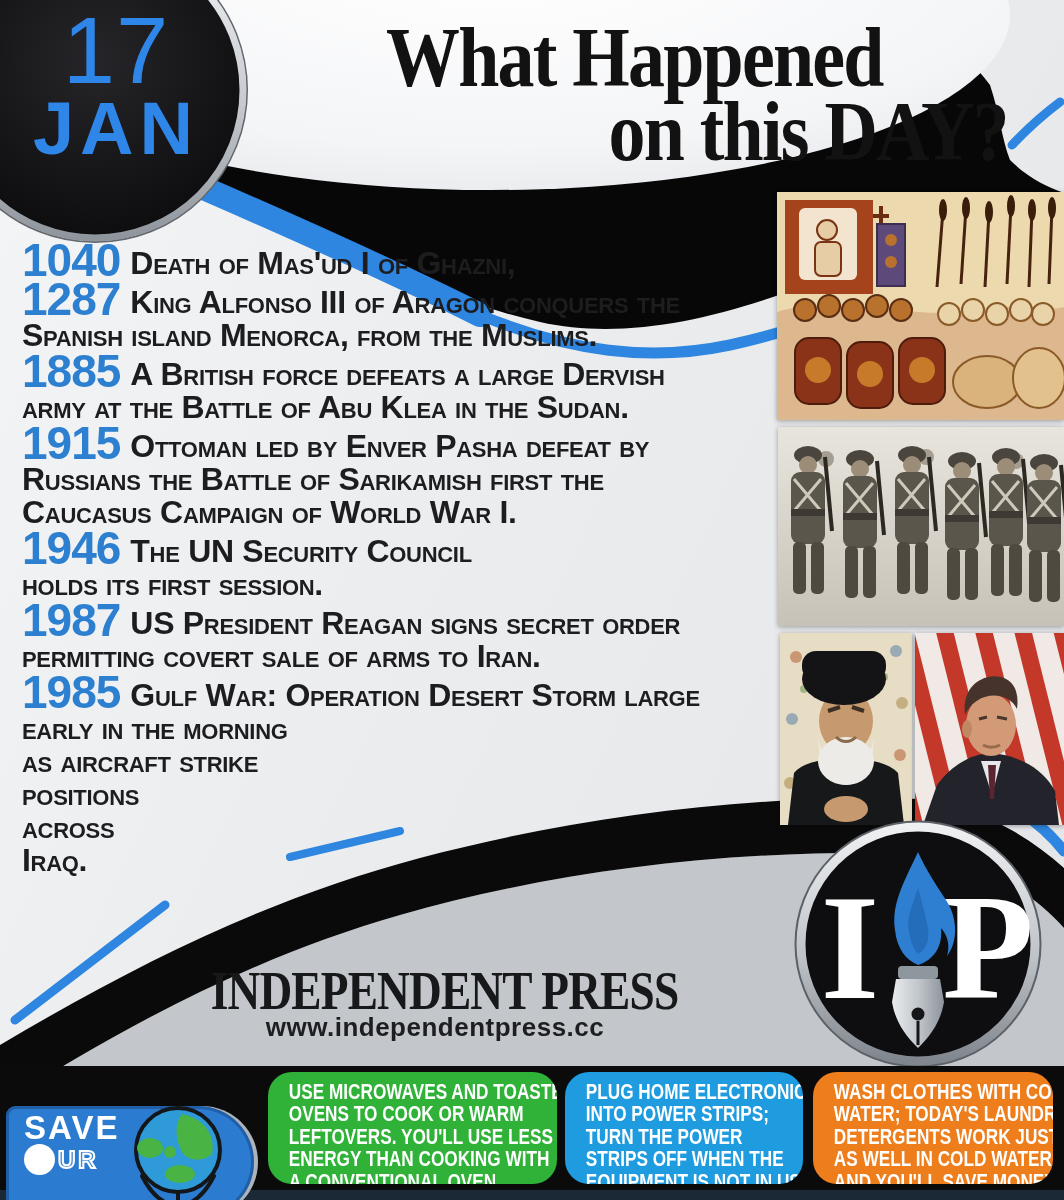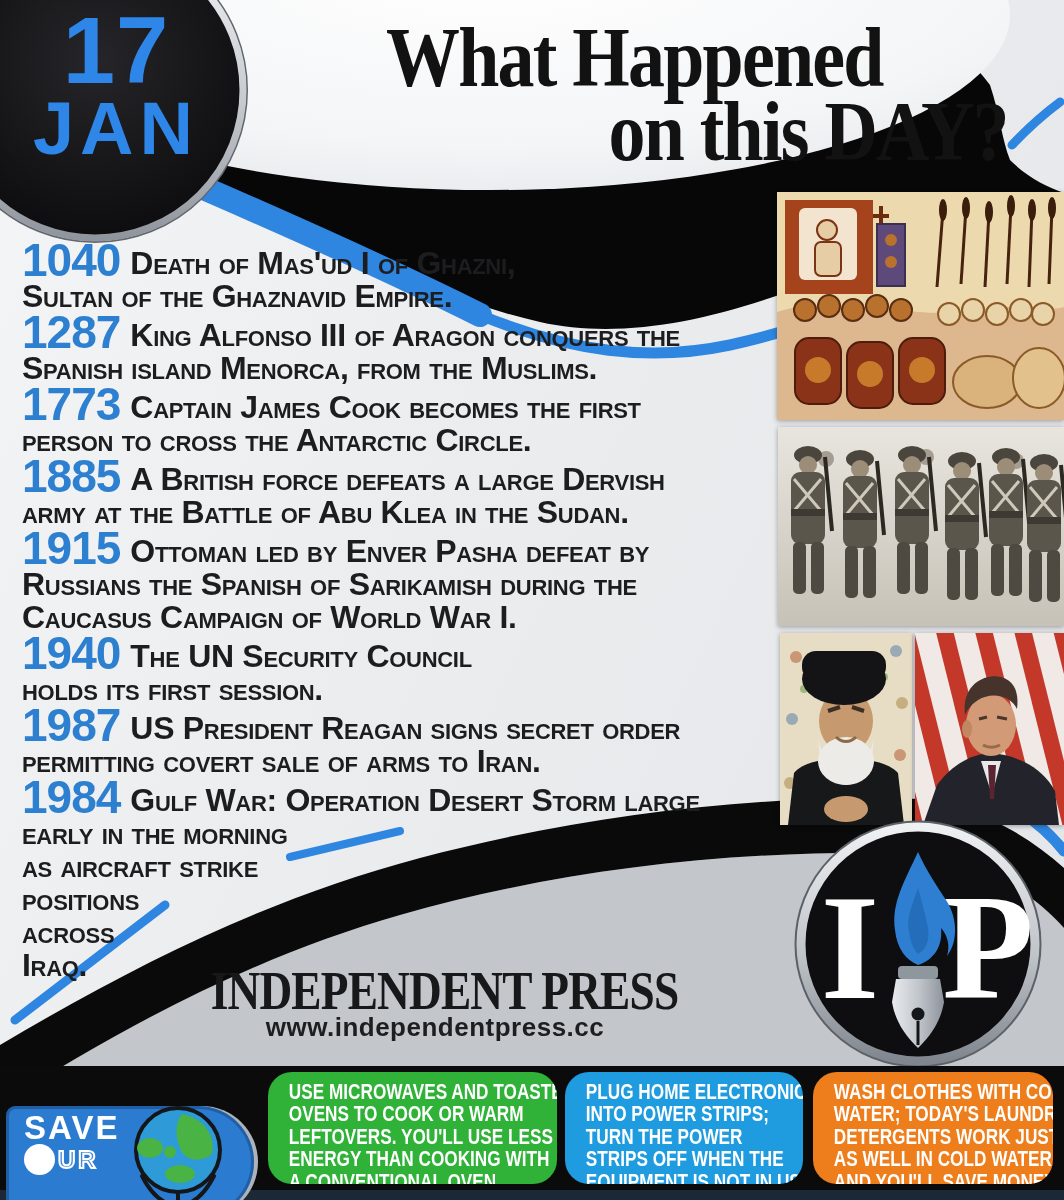--- a/index.html
+++ b/index.html
@@ -1,21 +1,21 @@
 <!DOCTYPE html>
 <html><head>
 <meta charset="utf-8">
 <style>
   html,body{margin:0;padding:0;background:#4a4d52;font-family:"Liberation Sans",sans-serif;}
   .canvas{position:relative;width:1064px;height:1200px;margin:0 auto;overflow:hidden;
     background:linear-gradient(115deg,#f4f5f7 0%,#ebedef 40%,#e3e5e8 100%);}
   .bg-art{position:absolute;left:0;top:0;z-index:1;}
   
   .day-num{position:absolute;left:0;top:4px;width:232px;text-align:center;z-index:7;
-    font-size:94px;font-weight:700;color:#2e86e8;line-height:1;letter-spacing:1px;}
+    font-size:94px;font-weight:400;color:#2e86e8;line-height:1;letter-spacing:1px;}
   .month-lbl{position:absolute;left:0;top:92px;width:232px;text-align:center;z-index:7;
     font-size:74px;font-weight:800;color:#2e86e8;line-height:1;letter-spacing:6px;}
   
   .title1{position:absolute;left:386px;top:16px;z-index:6;font-family:"Liberation Serif",serif;
     font-weight:700;font-size:84px;color:#121212;line-height:1;transform:scaleX(.88);
     transform-origin:left top;letter-spacing:-2px;white-space:nowrap;}
   .title2{position:absolute;right:56px;top:90px;z-index:6;font-family:"Liberation Serif",serif;
     font-weight:700;font-size:84px;color:#121212;line-height:1;transform:scaleX(.88);
     transform-origin:right top;letter-spacing:-2px;white-space:nowrap;}
   
@@ -112,49 +112,44 @@
 
   <div class="day-num">17</div>
   <div class="month-lbl">JAN</div>
 
   <div class="title1">What Happened</div>
   <div class="title2">on this DAY?</div>
 
   <div class="events">
     <div class="event">
       <div class="eline"><span class="year">1040</span><span>Death of Mas'ud I of Ghazni,</span></div>
-      <div class="eline">Sultan of the Ghaznavid Empire.</div>
     </div>
     <div class="event">
       <div class="eline"><span class="year">1287</span><span>King Alfonso III of Aragon conquers the</span></div>
       <div class="eline">Spanish island Menorca, from the Muslims.</div>
     </div>
     <div class="event">
-      <div class="eline"><span class="year">1773</span><span>Captain James Cook becomes the first</span></div>
-      <div class="eline">person to cross the Antarctic Circle.</div>
-    </div>
-    <div class="event">
       <div class="eline"><span class="year">1885</span><span>A British force defeats a large Dervish</span></div>
       <div class="eline">army at the Battle of Abu Klea in the Sudan.</div>
     </div>
     <div class="event">
       <div class="eline"><span class="year">1915</span><span>Ottoman led by Enver Pasha defeat by</span></div>
-      <div class="eline">Russians the Spanish of Sarikamish during the</div>
+      <div class="eline">Russians the Battle of Sarikamish first the</div>
       <div class="eline">Caucasus Campaign of World War I.</div>
     </div>
     <div class="event">
-      <div class="eline"><span class="year">1940</span><span>The UN Security Council</span></div>
+      <div class="eline"><span class="year">1946</span><span>The UN Security Council</span></div>
       <div class="eline">holds its first session.</div>
     </div>
     <div class="event">
       <div class="eline"><span class="year">1987</span><span>US President Reagan signs secret order</span></div>
       <div class="eline">permitting covert sale of arms to Iran.</div>
     </div>
     <div class="event">
-      <div class="eline"><span class="year">1984</span><span>Gulf War: Operation Desert Storm large</span></div>
+      <div class="eline"><span class="year">1985</span><span>Gulf War: Operation Desert Storm large</span></div>
       <div class="eline">early in the morning</div>
       <div class="eline">as aircraft strike</div>
       <div class="eline">positions</div>
       <div class="eline">across</div>
       <div class="eline">Iraq.</div>
     </div>
   </div>
 
   <svg class="photo ph1" width="287" height="228" viewBox="0 0 287 228">
     <rect width="287" height="228" fill="#ecd9ae"></rect>

